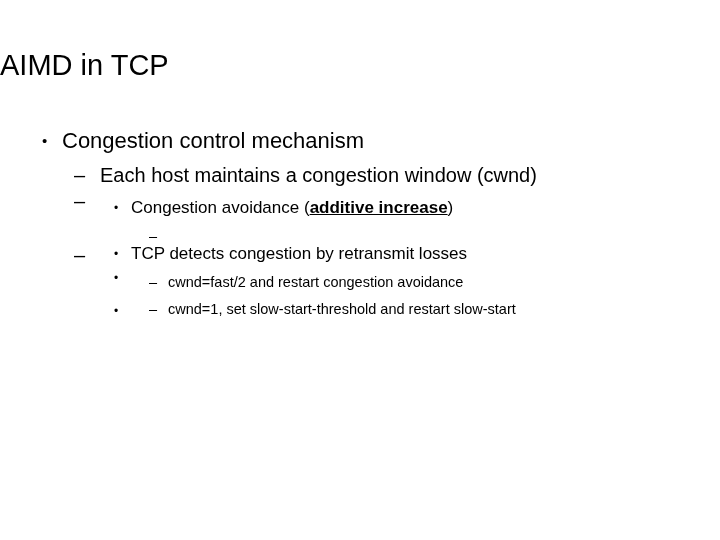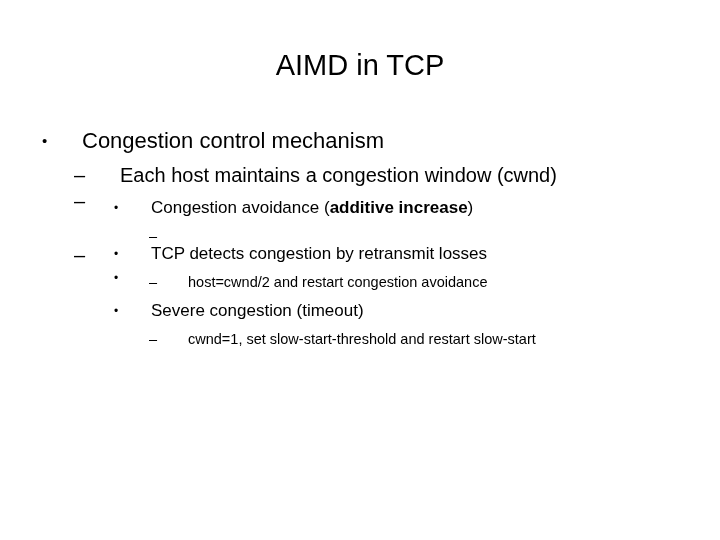--- a/index.html
+++ b/index.html
@@ -22,21 +22,21 @@
     height: 540px;
     background: #ffffff;
   }
 
   
   .slide-title {
     position: absolute;
     top: 48px;
     left: 0;
     width: 720px;
-    text-align: center;
+    text-align: left;
     font-size: 29px;
     line-height: 34px;
     font-weight: 400;
     letter-spacing: 0px;
     color: #000000;
     white-space: nowrap;
   }
 
   
   .body-block {
@@ -54,21 +54,20 @@
   }
 
   .bullet-line .marker {
     position: absolute;
     display: inline-block;
     text-align: left;
   }
 
   .bullet-line .content {
     display: block;
-    margin-left: 20px;
   }
 
   
   .lvl1 {
     font-size: 22px;
     line-height: 30px;
     padding-left: 62px;
     margin-bottom: 2px;
   }
   .lvl1 .marker {
@@ -113,21 +112,21 @@
     font-size: 14.5px;
     line-height: 21px;
   }
 
   
   .gap-before-lvl3 { margin-top: 8px; }
   .gap-blank       { margin-top: 22px; }
   .gap-small       { margin-top: 6px; }
 
   .it { }
-  .bd { font-weight: bold; }
+  .bd { font-weight: bold; text-decoration: underline; }
 </style>
 </head>
 <body style="background: rgb(255, 255, 255);">
 
 <div id="slide" style="background: rgb(255, 255, 255); color: rgb(0, 0, 0);">
 
   <div class="slide-title">AIMD in TCP</div>
 
   <div class="body-block">
 
@@ -162,26 +161,25 @@
       <span class="marker">•</span>
       <span class="content">TCP detects congestion by retransmit losses</span>
     </div>
 
     <div class="bullet-line lvl3">
       <span class="marker">•</span>
     </div>
 
     <div class="bullet-line lvl4 gap-small">
       <span class="marker">–</span>
-      <span class="content"><span class="it">host=cwnd</span><span>/2 and restart congestion avoidance</span></span>
+      <span class="content"><span class="it">cwnd=fast</span><span>/2 and restart congestion avoidance</span></span>
     </div>
 
     <div class="bullet-line lvl3 gap-small">
       <span class="marker">•</span>
-      <span class="content">Severe congestion (timeout)</span>
     </div>
 
     <div class="bullet-line lvl4 gap-small">
       <span class="marker">–</span>
       <span class="content"><span class="it">cwnd</span><span>=1, set slow-start-threshold and restart slow-start</span></span>
     </div>
 
   </div>
 </div>
 

